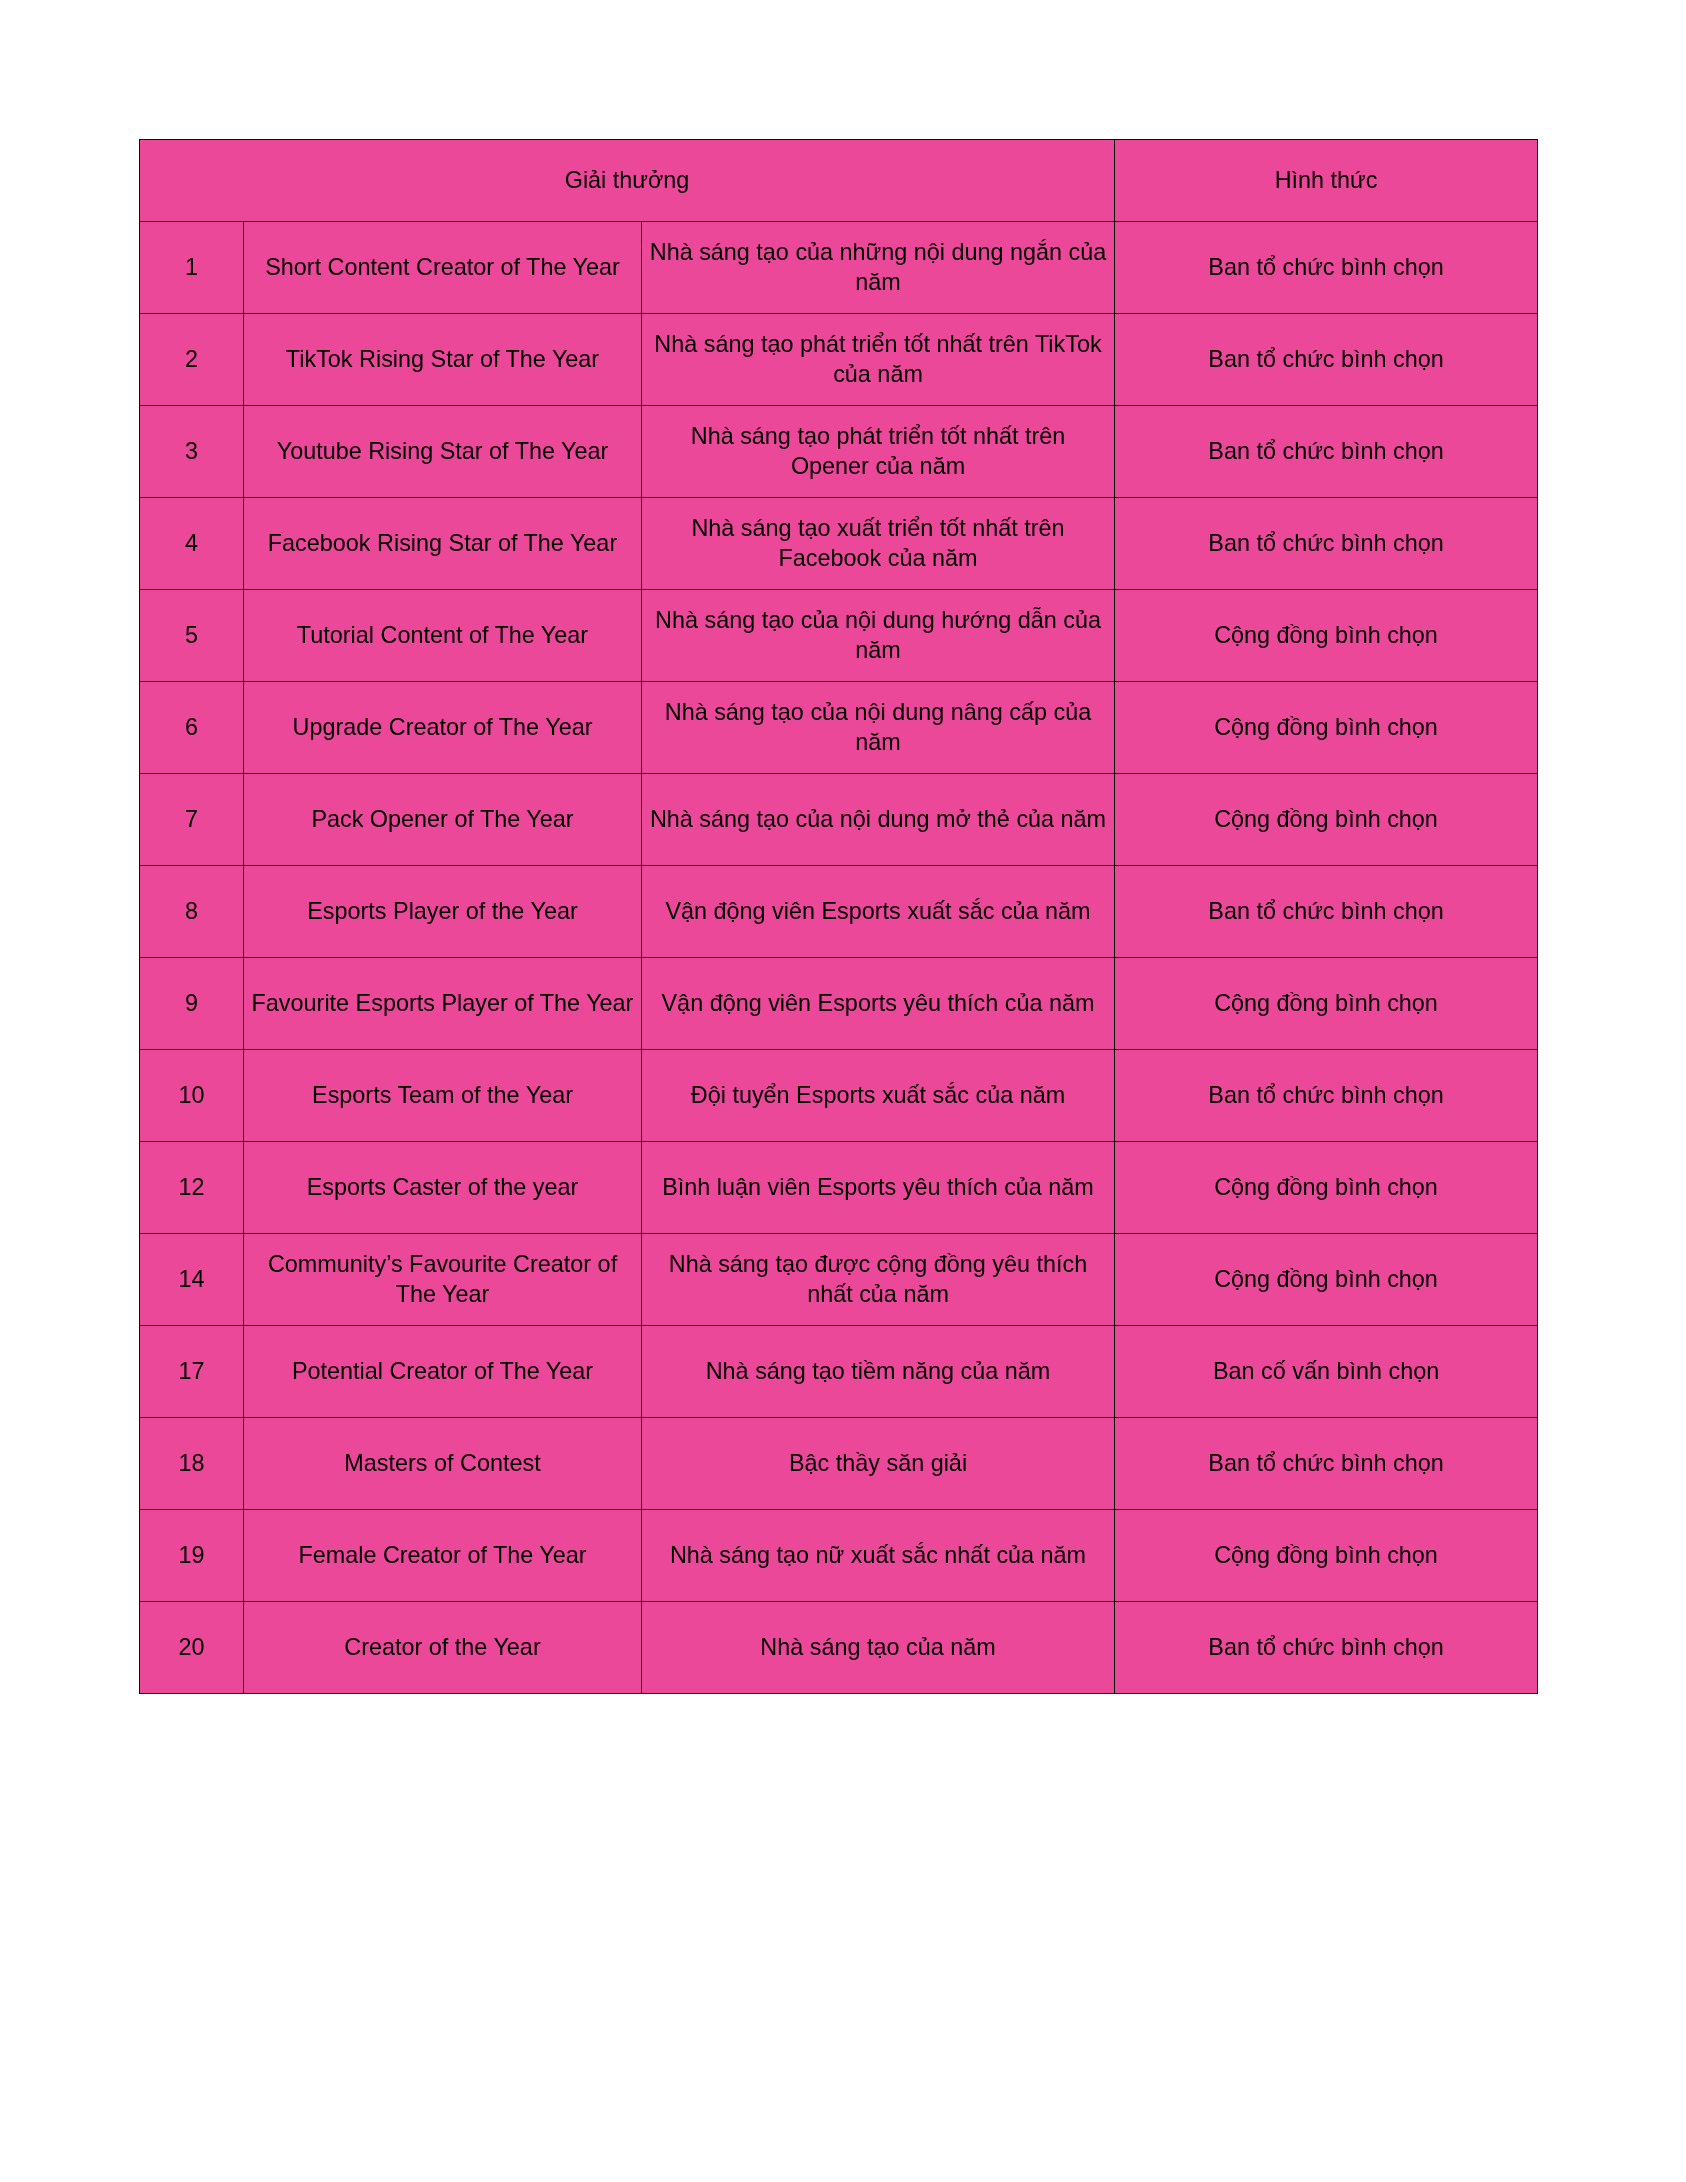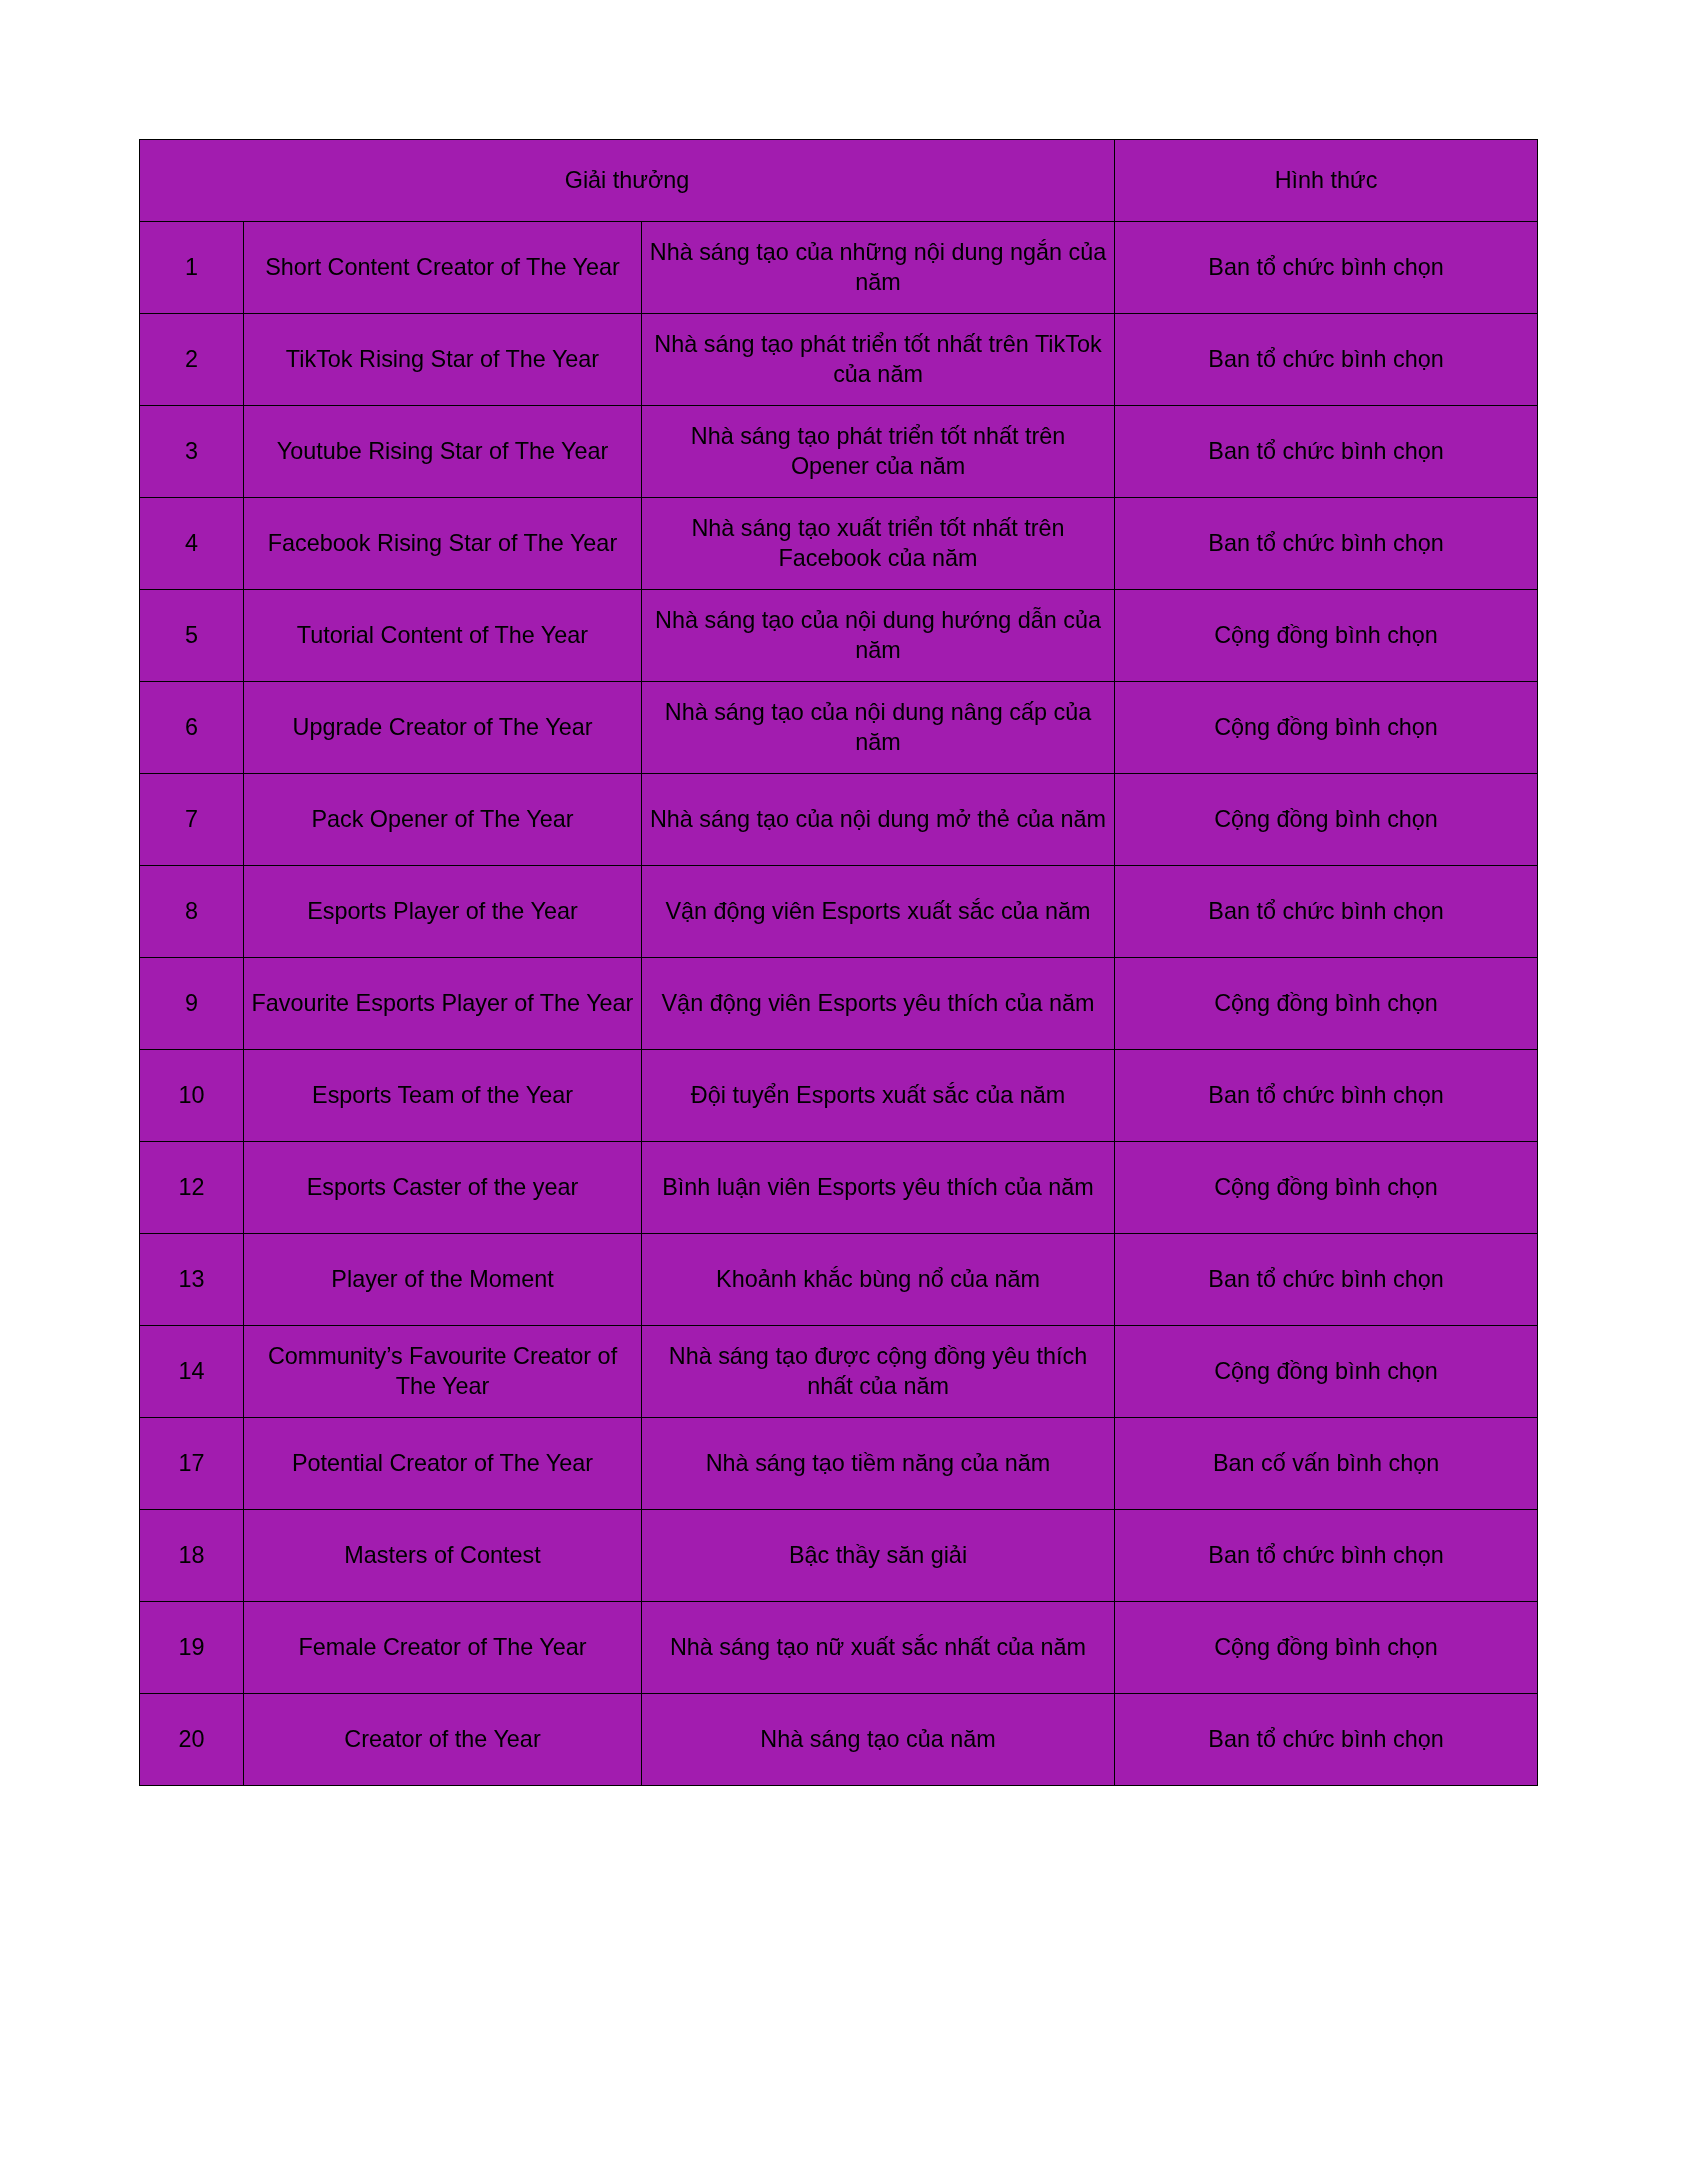--- a/index.html
+++ b/index.html
@@ -24,21 +24,21 @@
   .table-wrap {
     position: absolute;
     left: 139px;
     top: 139px;
     width: 1398px;
   }
   table.awards {
     border-collapse: collapse;
     table-layout: fixed;
     width: 1398px;
-    background: #a21caf;
+    background: #ec4899;
   }
   table.awards td {
     border: 1.6px solid #000000;
     text-align: center;
     vertical-align: middle;
     font-size: 23.4px;
     line-height: 1.28;
     padding: 6px 7px;
     box-sizing: border-box;
     word-wrap: break-word;
@@ -136,26 +136,20 @@
             <td>Đội tuyển Esports xuất sắc của năm</td>
             <td>Ban tổ chức bình chọn</td>
           </tr>
           <tr class="body-row">
             <td class="idx">12</td>
             <td>Esports Caster of the year</td>
             <td>Bình luận viên Esports yêu thích của năm</td>
             <td>Cộng đồng bình chọn</td>
           </tr>
           <tr class="body-row">
-            <td class="idx">13</td>
-            <td>Player of the Moment</td>
-            <td>Khoảnh khắc bùng nổ của năm</td>
-            <td>Ban tổ chức bình chọn</td>
-          </tr>
-          <tr class="body-row">
             <td class="idx">14</td>
             <td>Community’s Favourite Creator of The Year</td>
             <td>Nhà sáng tạo được cộng đồng yêu thích nhất của năm</td>
             <td>Cộng đồng bình chọn</td>
           </tr>
           <tr class="body-row">
             <td class="idx">17</td>
             <td>Potential Creator of The Year</td>
             <td>Nhà sáng tạo tiềm năng của năm</td>
             <td>Ban cố vấn bình chọn</td>

